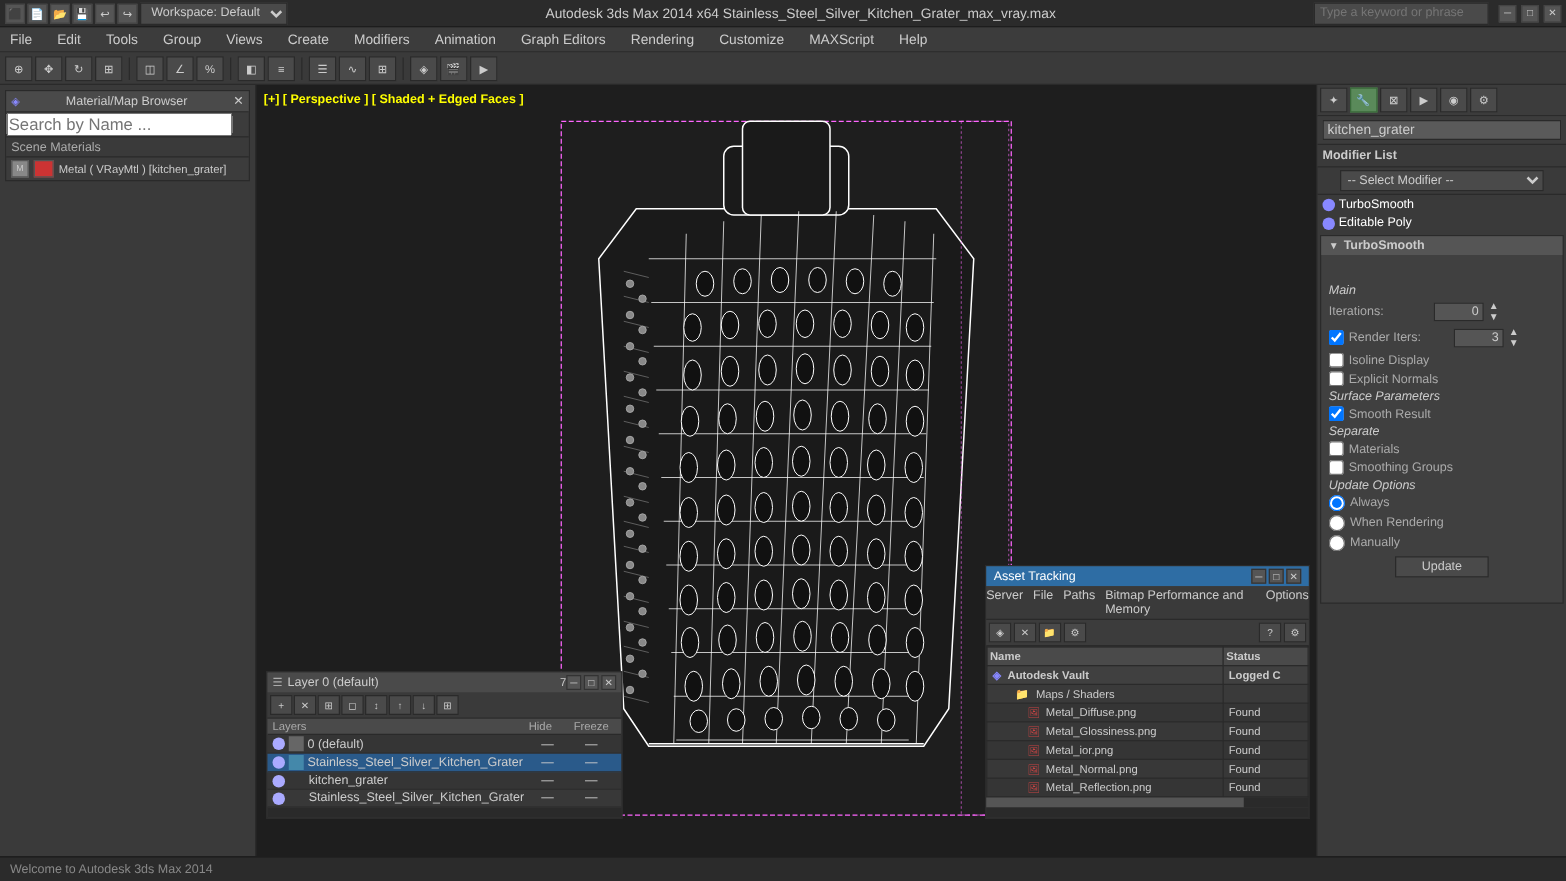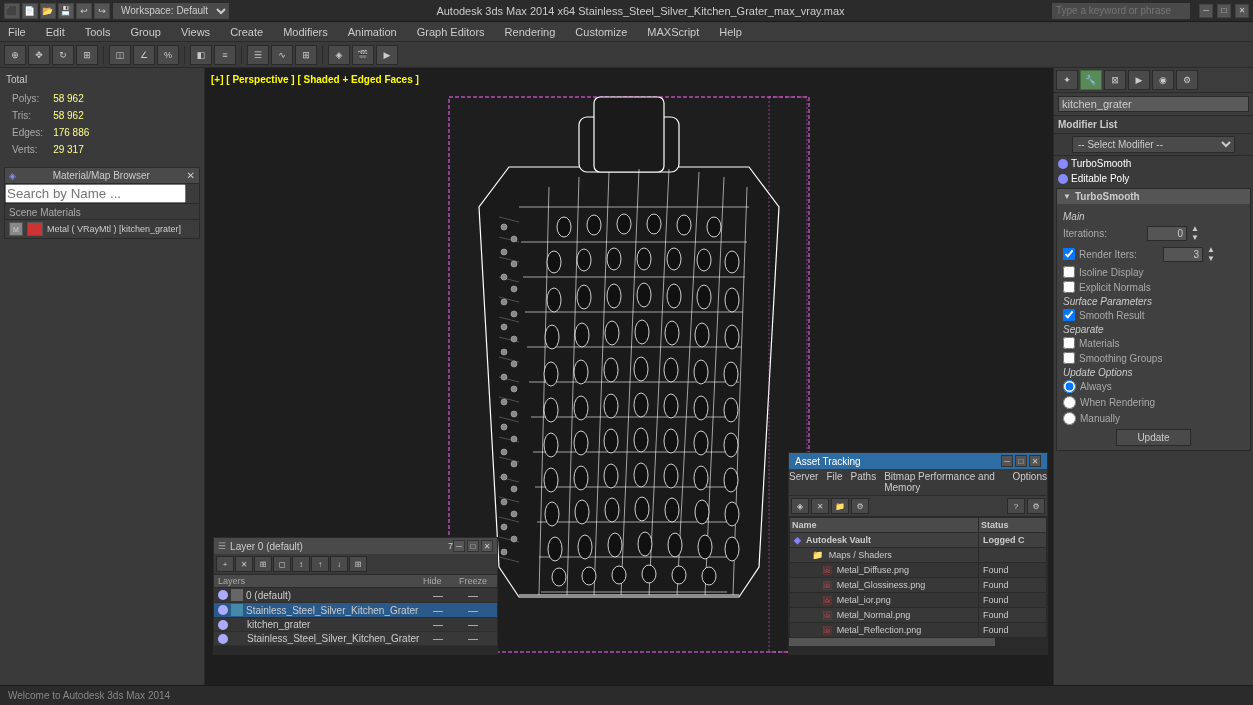--- a/index.html
+++ b/index.html
@@ -314,21 +314,21 @@
       padding: 2px 6px;
       font-size: 10px;
       font-weight: bold;
       cursor: pointer;
       display: flex;
       align-items: center;
       gap: 4px;
     }
     .rollout-header .arrow { font-size: 8px; }
     .rollout-body {
-      padding: 4px 6px;
+      padding: 20px 6px;
       font-size: 10px;
     }
     .param-row {
       display: flex;
       align-items: center;
       margin-bottom: 3px;
       gap: 4px;
     }
     .param-label { color: #aaa; min-width: 80px; font-size: 10px; }
     .param-input {
@@ -606,43 +606,20 @@
   <div class="toolbar-separator"></div>
   <div class="toolbar-btn">◈</div>
   <div class="toolbar-btn">🎬</div>
   <div class="toolbar-btn">▶</div>
 </div>
 
 <div id="main-area" style="position:relative; display:flex; height:calc(705px - 68px - 20px);">
 
   <div id="left-panel">
 
-    <div id="stats-box">
-      <div style="color:#ccc; font-size:10px; margin-bottom:2px;">Total</div>
-      <table>
-        <tbody>
-            <tr>
-          <td class="stat-label">Polys:</td>
-          <td class="stat-value">58 962</td>
-        </tr>
-        <tr>
-          <td class="stat-label">Tris:</td>
-          <td class="stat-value">58 962</td>
-        </tr>
-        <tr>
-          <td class="stat-label">Edges:</td>
-          <td class="stat-value">176 886</td>
-        </tr>
-        <tr>
-          <td class="stat-label">Verts:</td>
-          <td class="stat-value">29 317</td>
-        </tr>
-      </tbody>
-        </table>
-    </div>
 
     <div id="material-browser">
       <div id="material-browser-header">
         <span style="font-size:9px; color:#88f;">◈</span>
         <span style="font-size:10px;">Material/Map Browser</span>
         <span class="close-btn">✕</span>
       </div>
       <input class="material-search" type="text" placeholder="Search by Name ..." style="">
       <div id="scene-materials-label">Scene Materials</div>
       <div class="material-item">

